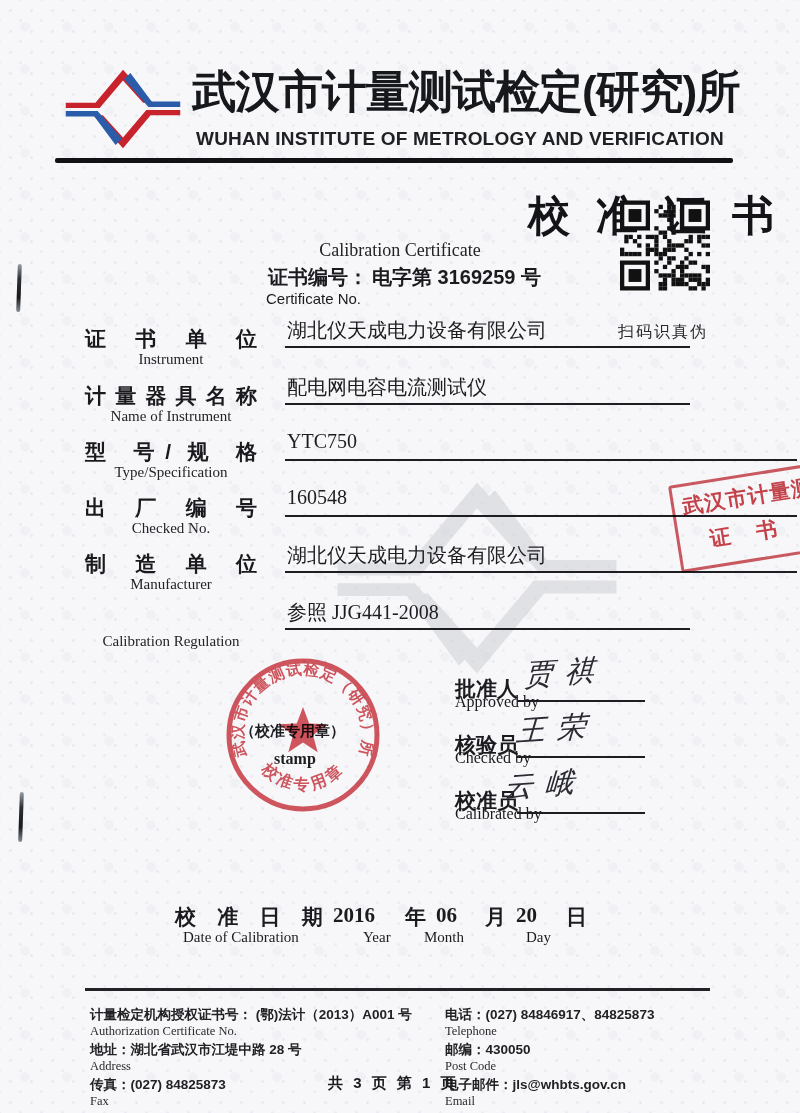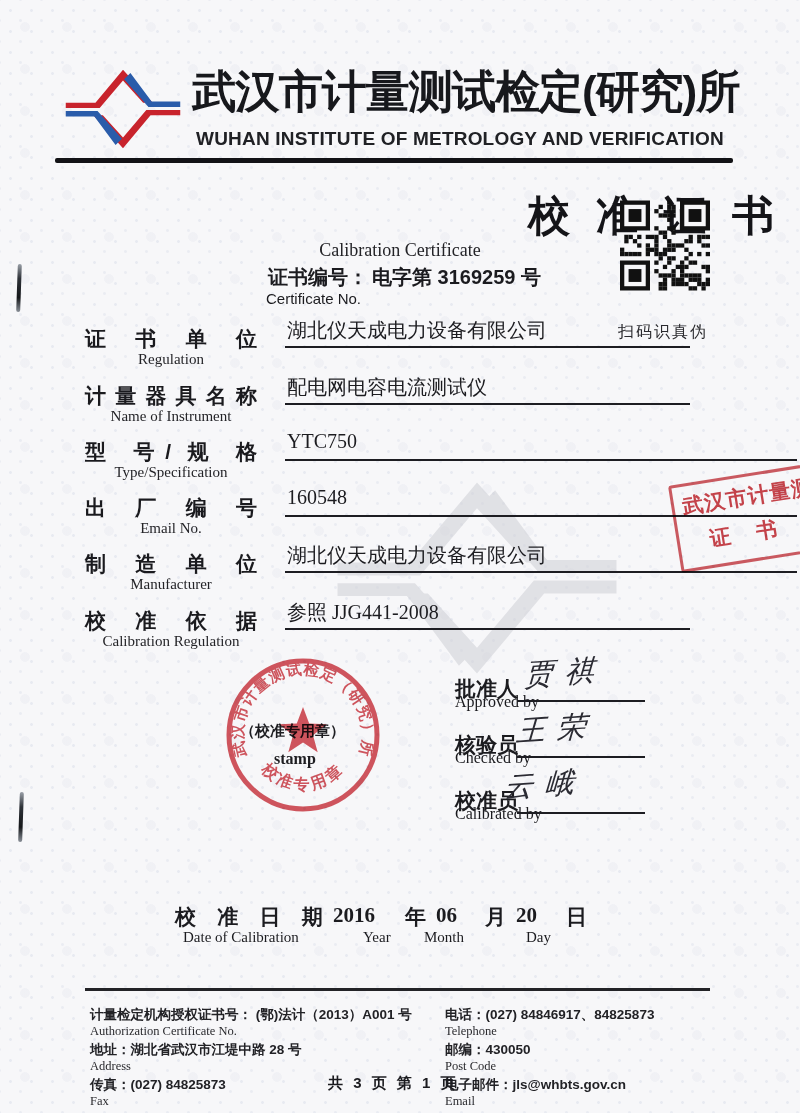--- a/index.html
+++ b/index.html
@@ -238,50 +238,49 @@
       <rect x="15" y="1" width="5" height="5" fill="#f7f7f9"></rect>
       <rect x="16" y="2" width="3" height="3" fill="#111"></rect>
       <rect x="0" y="14" width="7" height="7" fill="#111"></rect>
       <rect x="1" y="15" width="5" height="5" fill="#f7f7f9"></rect>
       <rect x="2" y="16" width="3" height="3" fill="#111"></rect>
     </svg>
   <div class="qr-cap">扫码识真伪</div>
 
   <div class="field" style="top:325px;">
     <div class="f-label">证 书 单 位</div>
-    <div class="f-en">Regulation</div>
+    <div class="f-en">Instrument</div>
     <div class="f-value">湖北仪天成电力设备有限公司</div>
     <div class="f-line" style="width:405px;"></div>
   </div>
   <div class="field" style="top:382px;">
     <div class="f-label">计 量 器 具 名 称</div>
     <div class="f-en">Name of Instrument</div>
     <div class="f-value">配电网电容电流测试仪</div>
     <div class="f-line" style="width:405px;"></div>
   </div>
   <div class="field" style="top:438px;">
     <div class="f-label">型 号/ 规 格</div>
     <div class="f-en">Type/Specification</div>
     <div class="f-value">YTC750</div>
     <div class="f-line" style="width:512px;"></div>
   </div>
   <div class="field" style="top:494px;">
     <div class="f-label">出 厂 编 号</div>
-    <div class="f-en">Email No.</div>
+    <div class="f-en">Checked No.</div>
     <div class="f-value">160548</div>
     <div class="f-line" style="width:512px;"></div>
   </div>
   <div class="field" style="top:550px;">
     <div class="f-label">制 造 单 位</div>
     <div class="f-en">Manufacturer</div>
     <div class="f-value">湖北仪天成电力设备有限公司</div>
     <div class="f-line" style="width:512px;"></div>
   </div>
   <div class="field" style="top:607px;">
-    <div class="f-label">校 准 依 据</div>
     <div class="f-en">Calibration Regulation</div>
     <div class="f-value">参照 JJG441-2008</div>
     <div class="f-line" style="width:405px;"></div>
   </div>
 
   <div class="edge-stamp">
     <div class="edge-l1">武汉市计量测试检定</div>
     <div class="edge-l2">证 书 骑 缝</div>
   </div>
 

